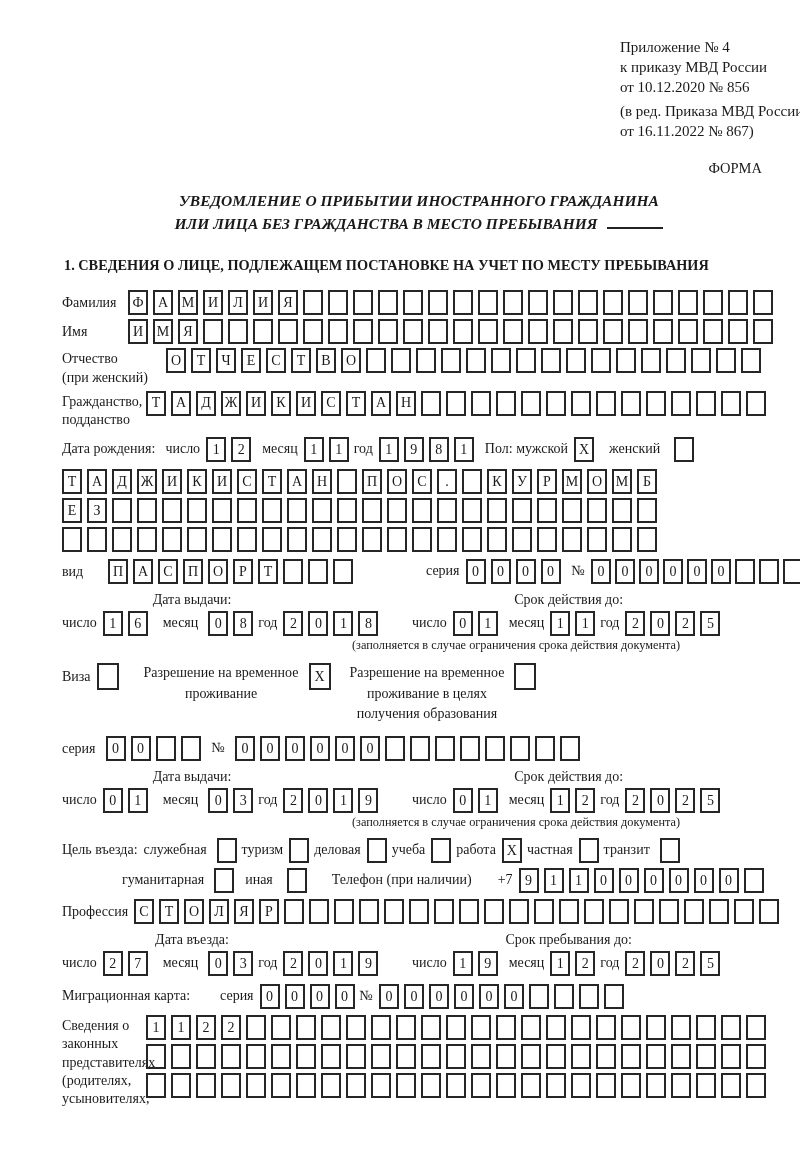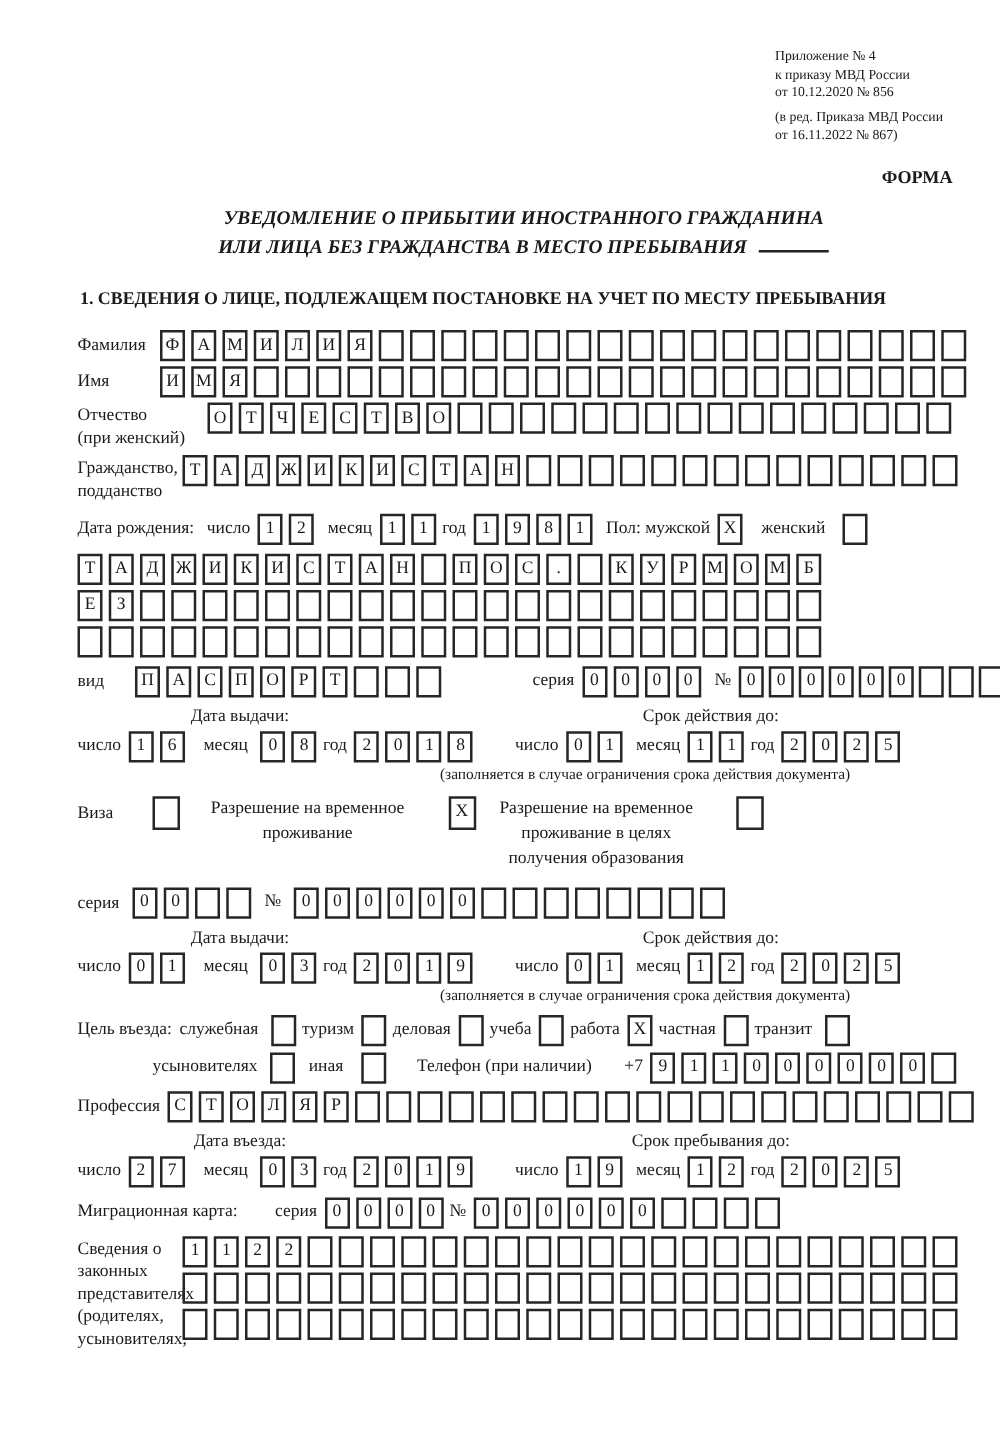--- a/index.html
+++ b/index.html
@@ -1,24 +1,24 @@
 <!DOCTYPE html>
 <html><head>
 <meta charset="utf-8">
 <style>
   * { box-sizing: border-box; }
   html, body { margin: 0; padding: 0; background: #ffffff; }
   body { width: 800px; color: #1a1a1a; font-family: "Liberation Serif", serif; }
   .page { width: 800px; height: 1163px; padding: 38px 14px 0 62px; position: relative; overflow: hidden; background: #fff; }
 
-  .annex { margin-left: 558px; font-size: 11px; line-height: 1.32; }
+  .annex { margin-left: 558px; font-size: 15px; line-height: 1.32; }
   .annex div { white-space: nowrap; }
   .annex .gap { height: 5px; }
 
-  .forma { text-align: right; padding-right: 24px; font-weight: bold; font-size: 14.5px; margin-top: 18px; }
+  .forma { text-align: right; padding-right: 24px; font-weight: normal; font-size: 14.5px; margin-top: 18px; }
 
   .title { text-align: center; font-weight: bold; font-size: 15.5px; line-height: 1.5; margin-top: 12px; margin-right: 10px; font-style: italic; }
   .blank { display: inline-block; width: 56px; border-bottom: 2px solid #222; height: 14px; margin-left: 10px; vertical-align: baseline; }
 
   .section-h { font-weight: bold; font-size: 14.3px; margin-top: 22px; margin-left: 2px; }
 
   .row { display: flex; align-items: flex-start; margin-top: 4px; }
   .lbl { font-size: 14px; line-height: 1.3; flex: none; padding-top: 4px; }
   .lbl.multi { padding-top: 2px; }
   .cells { display: flex; flex: none; flex-wrap: nowrap; }
@@ -37,21 +37,21 @@
   .date-block { display: flex; margin-top: 8px; }
   .date-col { flex: none; }
   .date-col.left { width: 350px; }
   .date-head { text-align: center; font-size: 14px; margin-bottom: 3px; }
   .date-line { display: flex; align-items: flex-start; }
   .date-note { font-size: 12.3px; margin-top: 2px; margin-left: -60px; white-space: nowrap; }
 
   .intro { font-size: 14px; margin-top: 10px; line-height: 1.6; }
 
   .cb-row { display: flex; align-items: flex-start; margin-top: 6px; }
-  .cb-item { display: flex; align-items: flex-start; gap: 25px; }
+  .cb-item { display: flex; align-items: flex-start; }
   .cb-label-multi { font-size: 14px; text-align: center; line-height: 1.45; }
   .cb-row .cell { width: 22px; height: 27px; }
 </style>
 </head>
 <body>
 
 <div class="page">
 
   <div class="annex">
     <div>Приложение № 4</div>
@@ -530,21 +530,21 @@
     <span class="cells ml6">
         <span class="cell"></span>
       </span>
     <span class="inline-lbl">транзит</span>
     <span class="cells ml10">
         <span class="cell"></span>
       </span>
   </div>
 
   <div class="row" style="margin-top:5px">
-    <span class="inline-lbl" style="margin-left:60px">усыновителях</span>
+    <span class="inline-lbl" style="margin-left:60px">гуманитарная</span>
     <span class="cells ml10">
         <span class="cell"></span>
       </span>
     <span class="inline-lbl ml6">иная</span>
     <span class="cells ml14">
         <span class="cell"></span>
       </span>
     <span class="inline-lbl ml20">Телефон (при наличии)</span>
     <span class="inline-lbl" style="margin-left:26px">+7</span>
     <span class="cells ml6">

